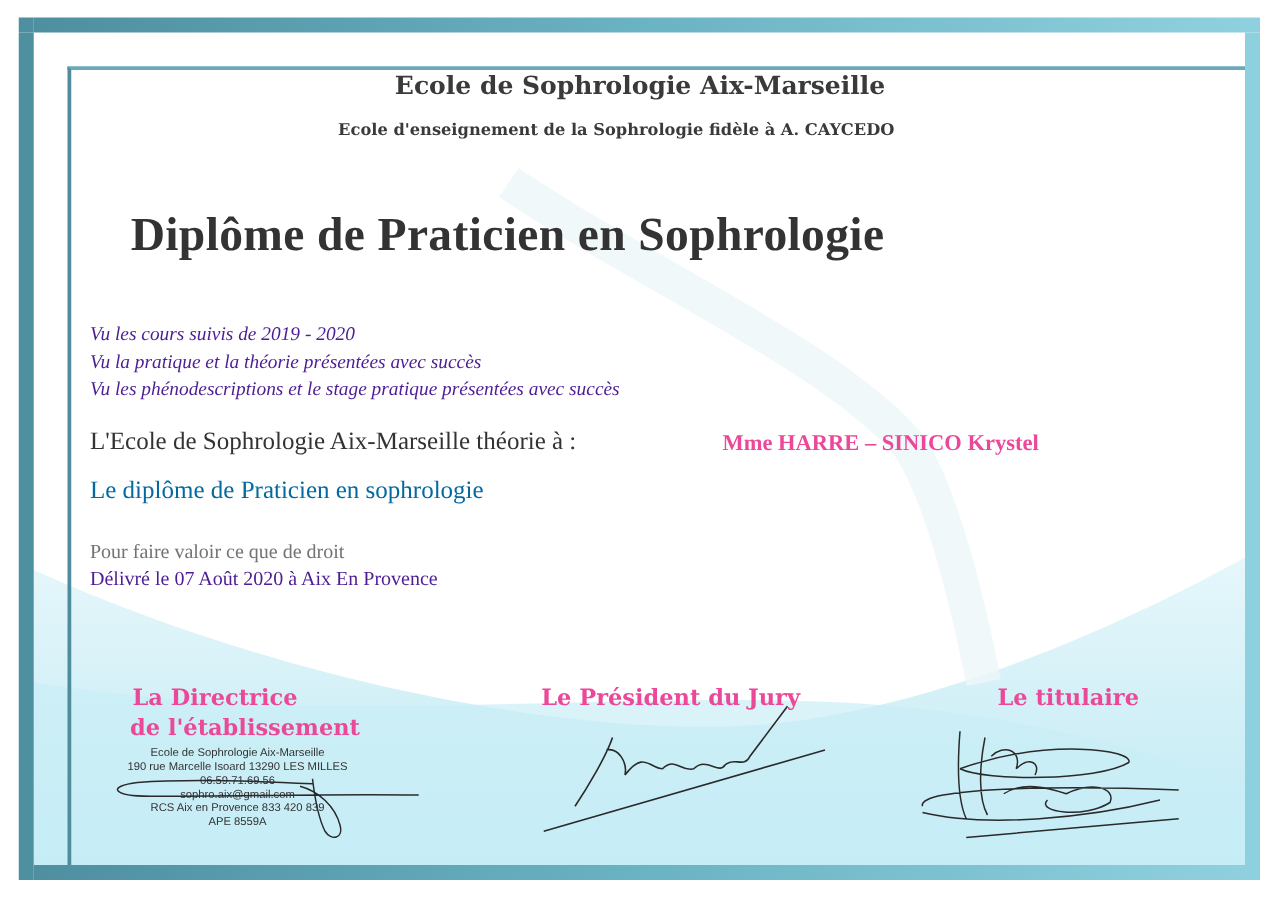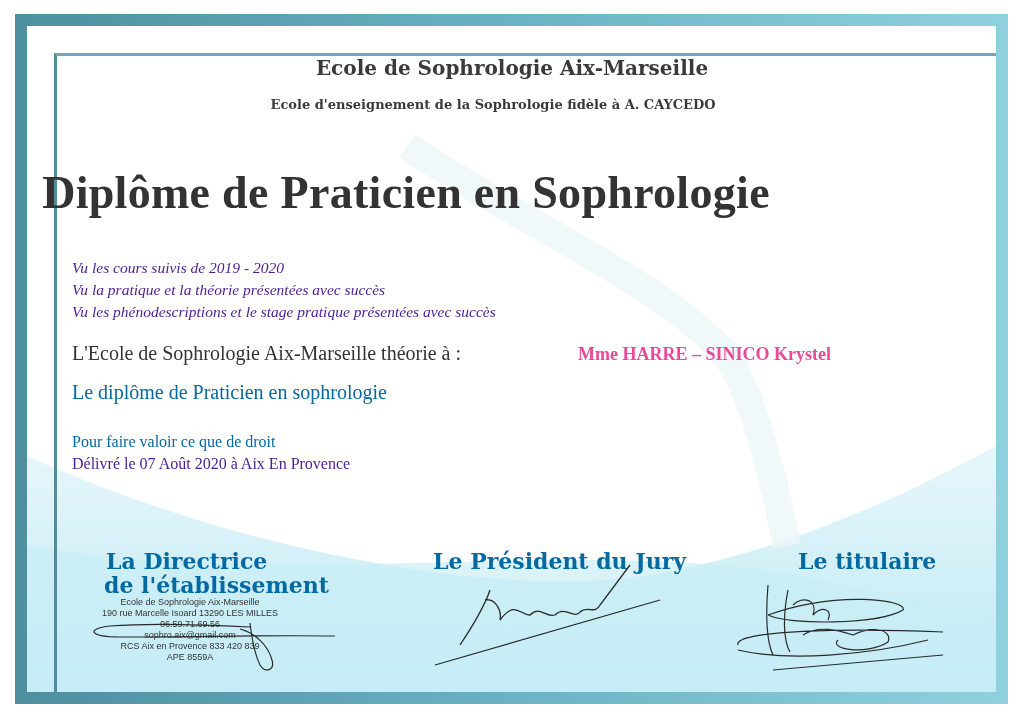--- a/index.html
+++ b/index.html
@@ -22,29 +22,29 @@
   }
   .inner-frame {
     position:absolute; left:27px; top:27px; width:957px; height:660px;
     box-sizing:border-box;
     border:3px solid;
     border-color:#6aa9b8 #8ccfdc #6fb6c4 #4f8c9c;
   }
   .txt { position:absolute; white-space:nowrap; }
   .school-name { left:0; width:1024px; text-align:center; top:56px; font-size:20px; font-weight:bold; color:#3a3a3a; }
   .school-sub { left:0; width:986px; text-align:center; top:97px; font-size:13px; font-weight:bold; color:#3a3a3a; }
-  .diploma-title { left:0; width:812px; text-align:center; top:166px; font-family:"Liberation Serif", serif; font-size:46px; font-weight:bold; color:#333; letter-spacing:0.3px; }
+  .diploma-title { left:0; width:812px; text-align:center; top:166px; font-family:"Liberation Serif", serif; font-size:38px; font-weight:bold; color:#333; letter-spacing:0.3px; }
   .vu { left:72px; font-family:"Liberation Serif", serif; font-style:italic; font-size:15.5px; color:#4c1d95; }
   .vu-1 { top:259px; } .vu-2 { top:281px; } .vu-3 { top:303px; }
   .confere { left:72px; top:342px; font-family:"Liberation Serif", serif; font-size:20px; color:#333; }
   .holder { left:578px; top:344px; font-family:"Liberation Serif", serif; font-size:18px; font-weight:bold; color:#ec4899; }
   .diploma-line { left:72px; top:381px; font-family:"Liberation Serif", serif; font-size:20px; color:#0369a1; }
-  .pour { left:72px; top:433px; font-family:"Liberation Serif", serif; font-size:16px; color:#0369a1; }
+  .pour { left:72px; top:433px; font-family:"Liberation Serif", serif; font-size:16px; color:#737373; }
   .delivre { left:72px; top:455px; font-family:"Liberation Serif", serif; font-size:16px; color:#4c1d95; }
-  .sig-label { font-size:22px; font-weight:bold; color:#0369a1; }
+  .sig-label { font-size:18px; font-weight:bold; color:#ec4899; }
   .dir-1 { left:106px; top:548px; }
   .dir-2 { left:104px; top:572px; }
   .pres { left:433px; top:548px; }
   .tit { left:798px; top:548px; }
   .stamp { position:absolute; left:80px; top:597px; width:220px; text-align:center; font-family:"Liberation Sans", sans-serif; font-size:9px; line-height:11px; color:#333; }
   .stamp div { white-space:nowrap; }
   svg.sig { position:absolute; overflow:visible; }
 </style>
 </head>
 <body>

